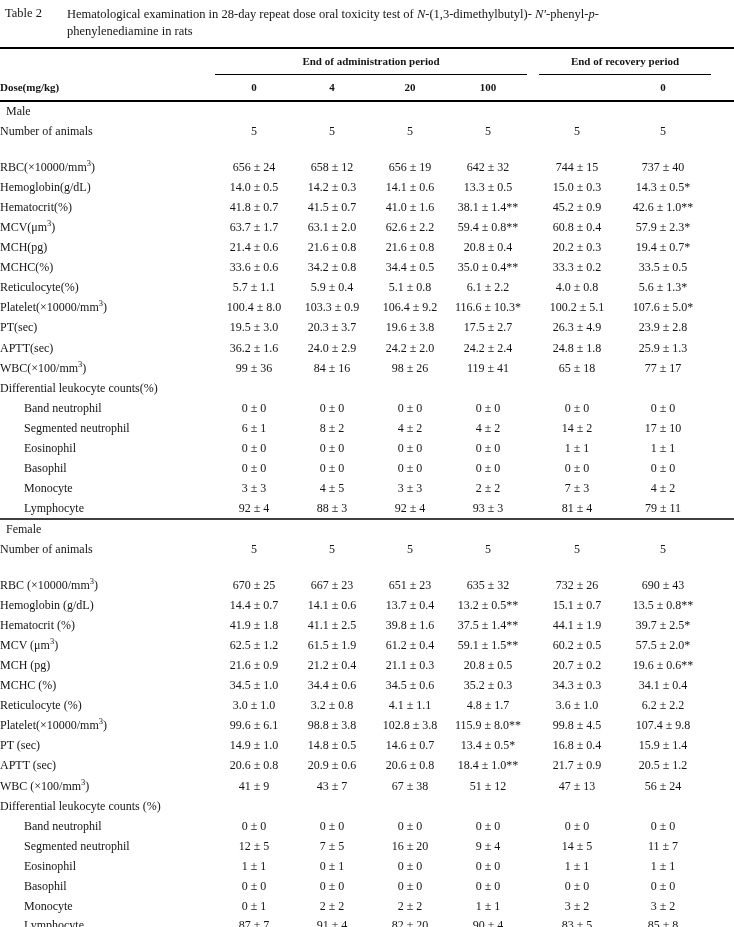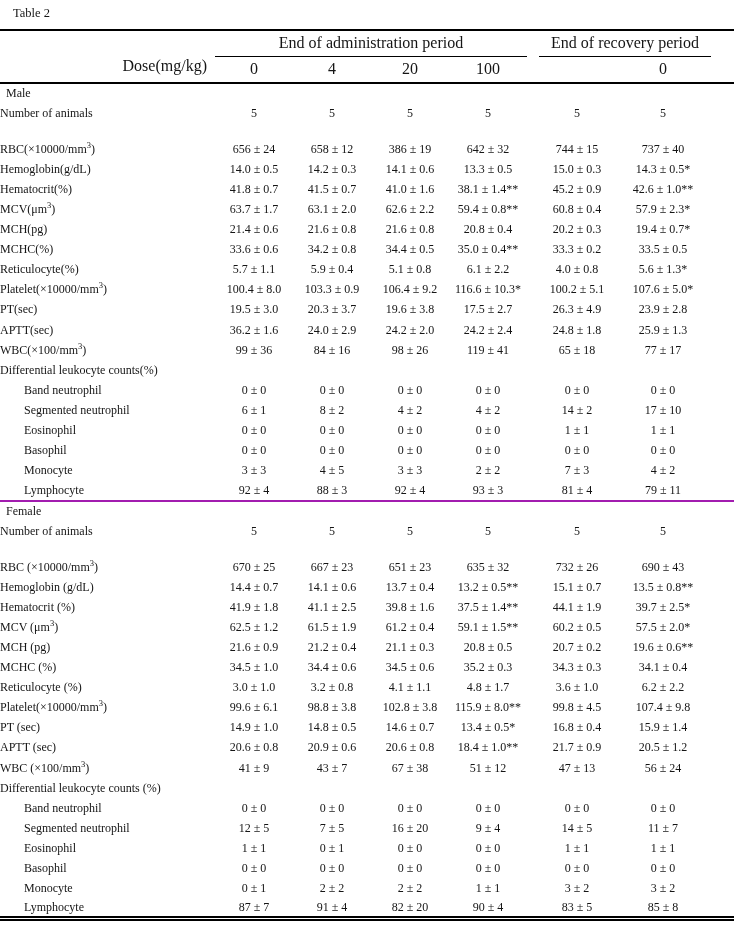--- a/index.html
+++ b/index.html
@@ -6,21 +6,21 @@
   html, body { background: #ffffff; }
   body {
     width: 734px;
     font-family: "Liberation Serif", "DejaVu Serif", serif;
     color: #151515;
     -webkit-font-smoothing: antialiased;
   }
   .page { width: 734px; height: 927px; background: #fff; overflow: hidden; }
 
   
-  .title-row { display: flex; padding: 6px 12px 8px 5px; font-size: 12.5px; margin-left: 8px; }
+  .title-row { display: flex; padding: 6px 12px 8px 5px; font-size: 12.5px; }
   .title-tag { width: 62px; flex: none; }
   .title-text { flex: 1; line-height: 16.5px; }
   .title-text i { font-style: italic; }
 
   
   table.main {
     width: 734px;
     border-collapse: collapse;
     table-layout: fixed;
     border-top: 2.5px solid #000;
@@ -28,42 +28,46 @@
     font-size: 12px;
   }
   col.c-label { width: 215px; }
   col.c-a     { width: 78px; }
   col.c-gap   { width: 12px; }
   col.c-r0    { width: 76px; }
   col.c-r100  { width: 96px; }
   col.c-pad   { width: 23px; }
 
   thead { border-bottom: 2.5px solid #000; }
-  thead th { font-weight: normal; font-size: 16px; }
-  th.dose-label { text-align: right; padding-right: 8px; vertical-align: bottom; padding-bottom: 7px; white-space: nowrap; }
+  thead th { font-weight: bold; font-size: 11px; }
+  th.dose-label { text-align: left; padding-right: 8px; vertical-align: bottom; padding-bottom: 7px; white-space: nowrap; }
   th.group { height: 26px; border-bottom: 1px solid #000; text-align: center; vertical-align: middle; }
   #dose-row th { height: 27px; text-align: center; vertical-align: middle; }
 
   tbody td { height: 20.1px; vertical-align: middle; font-size: 12px; }
-  tbody.sec-0 { border-bottom: 2px solid #a21caf; }
+  tbody.sec-0 { border-bottom: 2px solid #404040; }
   td.sec-label { padding-left: 6px; }
   td.label { white-space: nowrap; }
   td.label.ind-1 { }
   td.label.ind-2 { padding-left: 24px; }
   td.val { text-align: center; white-space: nowrap; }
   tr.spacer td { height: 16px; }
   .sup { font-size: 8.5px; vertical-align: super; line-height: 0; }
 </style>
 </head>
 <body>
 
 <div class="page">
 
   <div class="title-row">
     <span class="title-tag">Table 2</span>
+    <div class="title-text">
+      <span id="title-line-1"><span>Hematological examination in 28-day repeat dose oral toxicity test of </span><i>N</i><span>-(1,3-dimethylbutyl)- </span><i>N′</i><span>-phenyl-</span><i>p</i><span>-</span></span><br>
+      <span>phenylenediamine in rats</span>
+    </div>
   </div>
 
   <table class="main" id="data-table">
     <colgroup>
       <col class="c-label">
         <col class="c-a">
         <col class="c-a">
         <col class="c-a">
         <col class="c-a">
       <col class="c-gap">
@@ -105,21 +109,21 @@
           <td class="val">5</td>
           <td></td>
         </tr>
         <tr class="spacer">
           <td colspan="9"></td>
         </tr>
         <tr>
           <td class="label ind-1">RBC(×10000/mm<span class="sup">3</span>)</td>
           <td class="val">656 ± 24</td>
           <td class="val">658 ± 12</td>
-          <td class="val">386 ± 19</td>
+          <td class="val">656 ± 19</td>
           <td class="val">642 ± 32</td>
           <td></td>
           <td class="val">744 ± 15</td>
           <td class="val">737 ± 40</td>
           <td></td>
         </tr>
         <tr>
           <td class="label ind-1">Hemoglobin(g/dL)</td>
           <td class="val">14.0 ± 0.5</td>
           <td class="val">14.2 ± 0.3</td>

